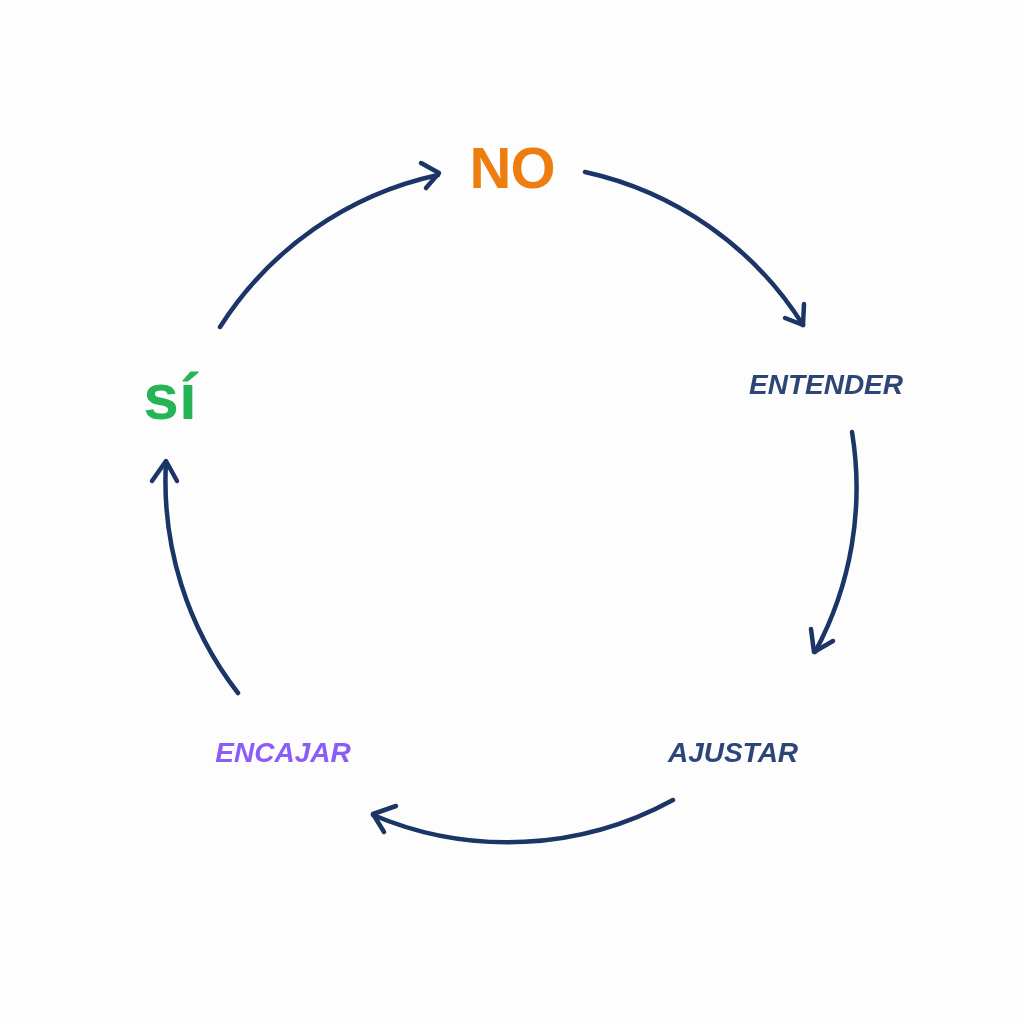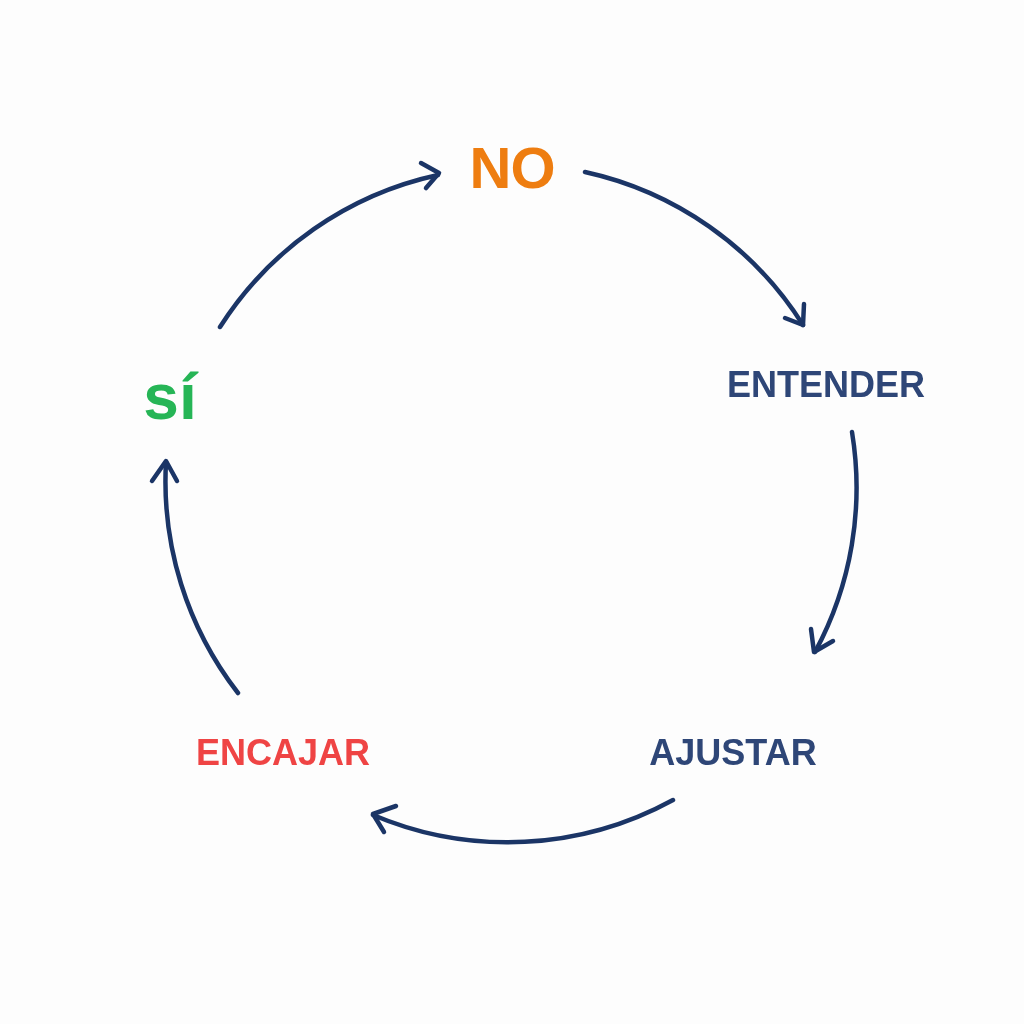--- a/index.html
+++ b/index.html
@@ -30,22 +30,23 @@
       transform: translate(-50%, -50%);
     }
     .label.no {
       font-size: 58px;
       letter-spacing: -1px;
     }
     .label.si {
       font-size: 64px;
     }
     .label.step {
-      font-size: 36px;
+      font-size: 28px;
       letter-spacing: 0px;
+      font-style: italic;
     }
   </style>
 </head>
 <body>
 
 <div class="canvas">
   <svg class="arrows" viewBox="0 0 1024 1024">
     <g fill="none" stroke="#1b3566" stroke-width="4.5" stroke-linecap="round" stroke-linejoin="round">
 
       <g>
@@ -74,16 +75,16 @@
       </g>
     </g>
   </svg>
 
   <div class="label no" style="left:512px; top:168px; color:#ee7d10;text-align:right;">NO</div>
 
   <div class="label step" style="left:826px; top:385px; color:#2e4677;">ENTENDER</div>
 
   <div class="label step" style="left:733px; top:753px; color:#2e4677;">AJUSTAR</div>
 
-  <div class="label step" style="left:283px; top:753px; color:#ef4444;">ENCAJAR</div>
+  <div class="label step" style="left:283px; top:753px; color:#8b5cf6;">ENCAJAR</div>
 
   <div class="label si" style="left:170px; top:397px; color:#26b556;">sí</div>
 </div>
 
 </body></html>

